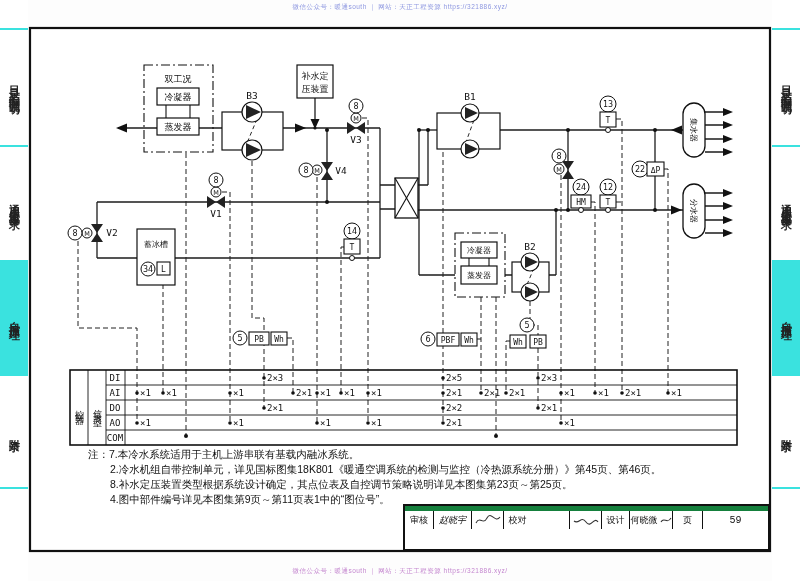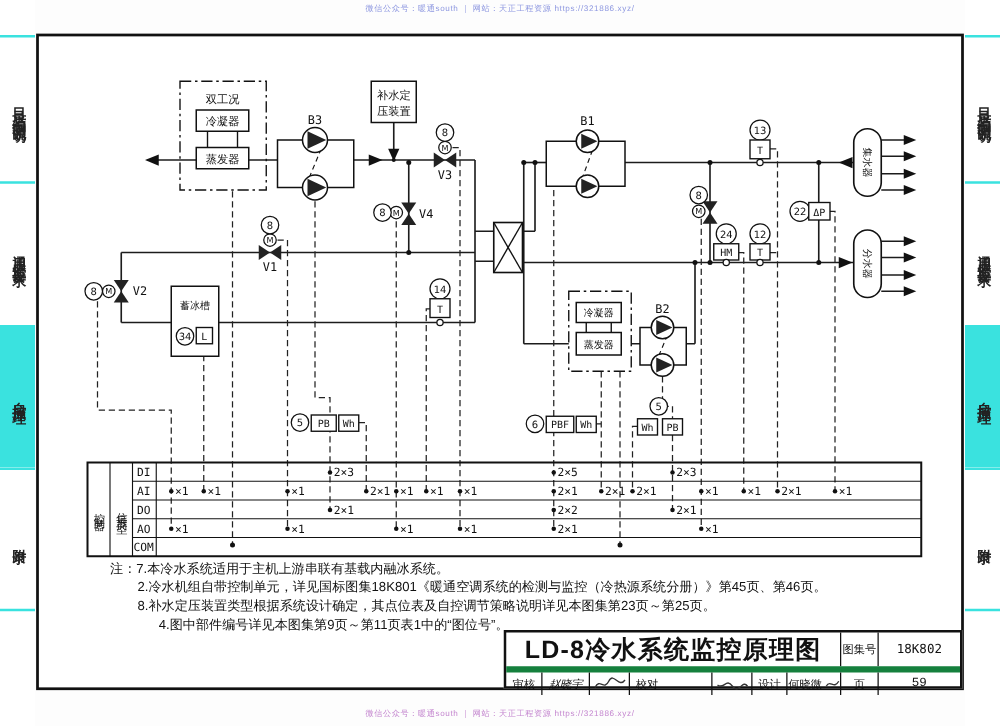--- a/index.html
+++ b/index.html
@@ -431,28 +431,23 @@
 <div class="abs vhead" style="left:70px;top:370px;width:18px;height:75px;">
     <span>控制器</span>
   </div>
 <div class="abs vhead" style="left:88px;top:370px;width:18px;height:75px;">
     <span>信号类型</span>
   </div>
 
 <div class="abs note" style="left:88px;top:448px;"><span>注：</span><span>7.本冷水系统适用于主机上游串联有基载内融冰系统。</span></div>
 <div class="abs note" style="left:110px;top:463px;">2.冷水机组自带控制单元，详见国标图集18K801《暖通空调系统的检测与监控（冷热源系统分册）》第45页、第46页。</div>
 <div class="abs note" style="left:110px;top:478px;">8.补水定压装置类型根据系统设计确定，其点位表及自控调节策略说明详见本图集第23页～第25页。</div>
-<div class="abs note" style="left:110px;top:493px;margin-left:17px;">4.图中部件编号详见本图集第9页～第11页表1中的“图位号”。</div>
+<div class="abs note" style="left:110px;top:493px;">4.图中部件编号详见本图集第9页～第11页表1中的“图位号”。</div>
 
 <div class="abs tblock">
-  <div class="tb-r1">
-    <div class="tb-cell tb-title">LD-8冷水系统监控原理图</div>
-    <div class="tb-cell bl f9" style="width:30px;">图集号</div>
-    <div class="tb-cell bl f10" style="width:66px;font-family:'DejaVu Sans Mono',monospace;">18K802</div>
-  </div>
   <div class="tb-r2">
     <div class="tb-cell f9" style="width:28px;">审核</div>
     <div class="tb-cell bl f9" style="width:38px;font-style:italic;">赵晓宇</div>
     <div class="tb-cell bl sig" style="width:32px;">
       <svg width="28" height="14" viewBox="0 0 28 14">
           <path d="M2,10 C6,2 9,13 13,5 S21,11 26,4" fill="none" stroke="#333" stroke-width="1.1"></path>
         </svg>
     </div>
     <div class="tb-cell bl f9" style="width:28px;">校对</div>
     <div class="tb-cell bl f9" style="width:38px;margin-top:36px;">姚雅妮</div>

